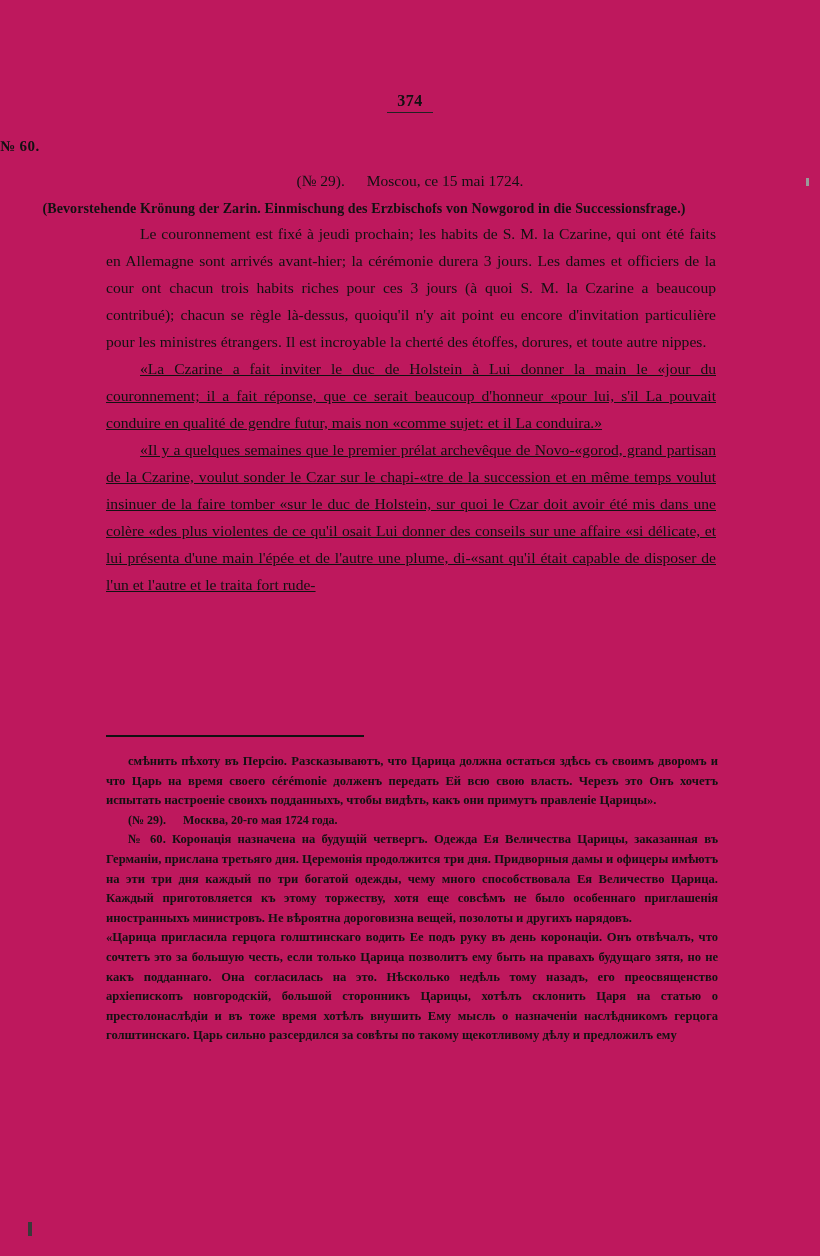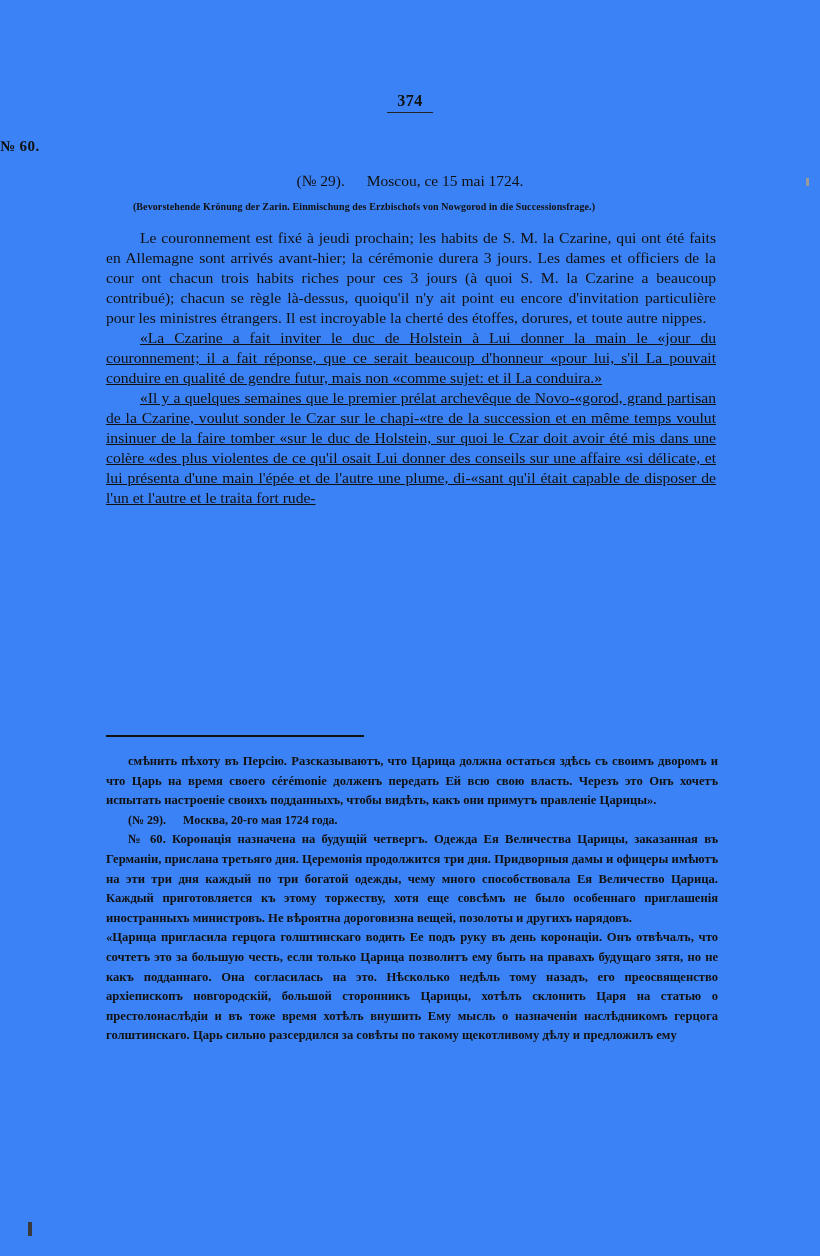--- a/index.html
+++ b/index.html
@@ -12,21 +12,21 @@
     height: 1256px;
     position: relative;
     font-family: "Liberation Serif", serif;
     color: #111111;
     overflow: hidden;
   }
   .page {
     position: relative;
     width: 820px;
     height: 1256px;
-    background: #3b82f6;
+    background: #be185d;
   }
   
   .page-number {
     position: absolute;
     top: 92px;
     left: 0;
     width: 820px;
     text-align: center;
     font-family: "Liberation Serif", serif;
     font-weight: bold;
@@ -59,32 +59,32 @@
     text-align: center;
     font-size: 15.5px;
   }
   .doc-line .num { margin-right: 18px; }
   .doc-summary {
     position: absolute;
     top: 201px;
     left: 0;
     width: 728px;
     text-align: center;
-    font-size: 10px;
+    font-size: 14px;
     font-weight: bold;
     letter-spacing: 0.1px;
   }
   
   .fr-body {
     position: absolute;
-    top: 228px;
+    top: 220px;
     left: 106px;
     width: 610px;
     font-size: 15.6px;
-    line-height: 20px;
+    line-height: 27px;
     text-align: justify;
   }
   .fr-body p {
     margin: 0 0 0 0;
     text-indent: 34px;
     text-align: justify;
     -webkit-hyphens: none;
     hyphens: none;
   }
   .fr-body p.quoted { text-indent: 34px; text-decoration: underline; }

